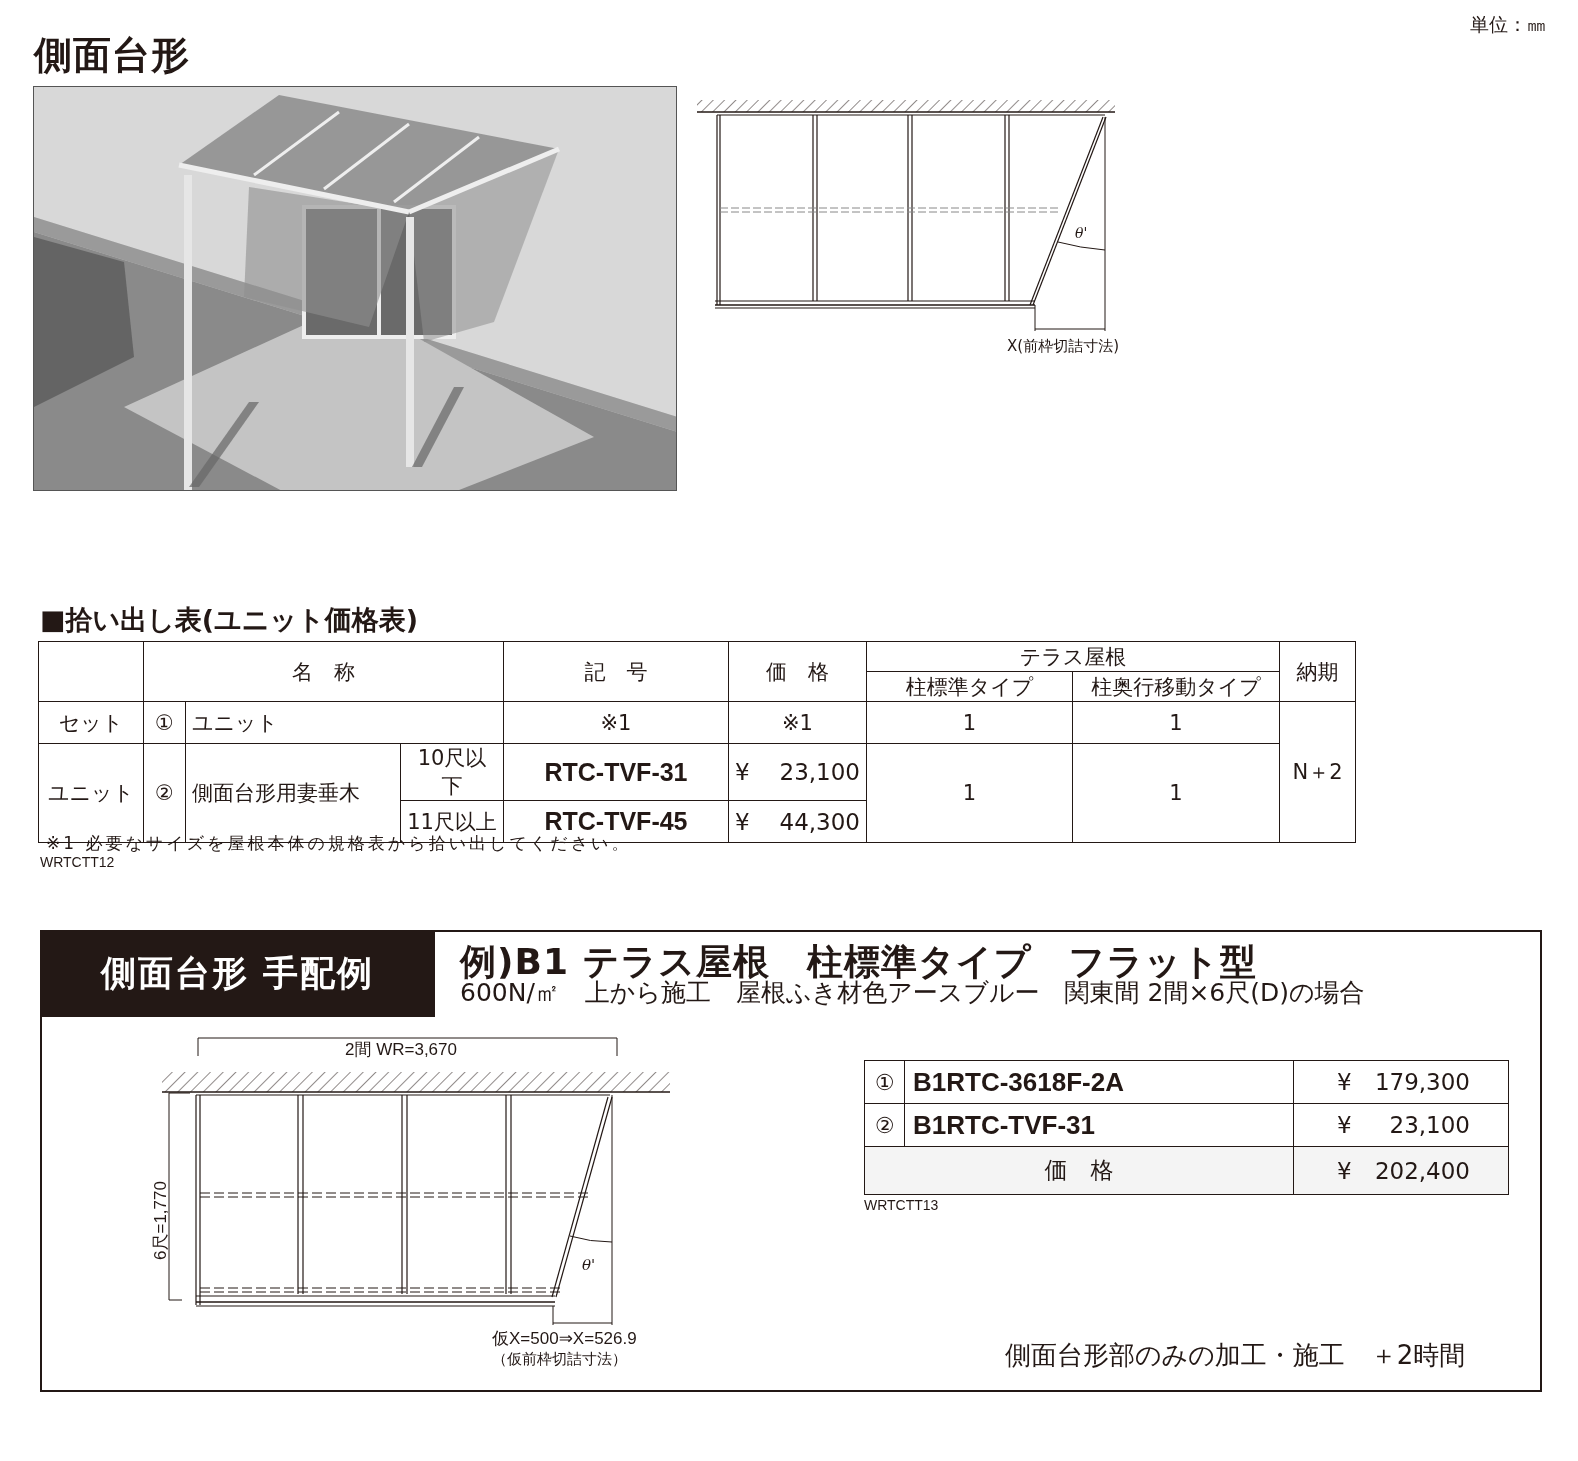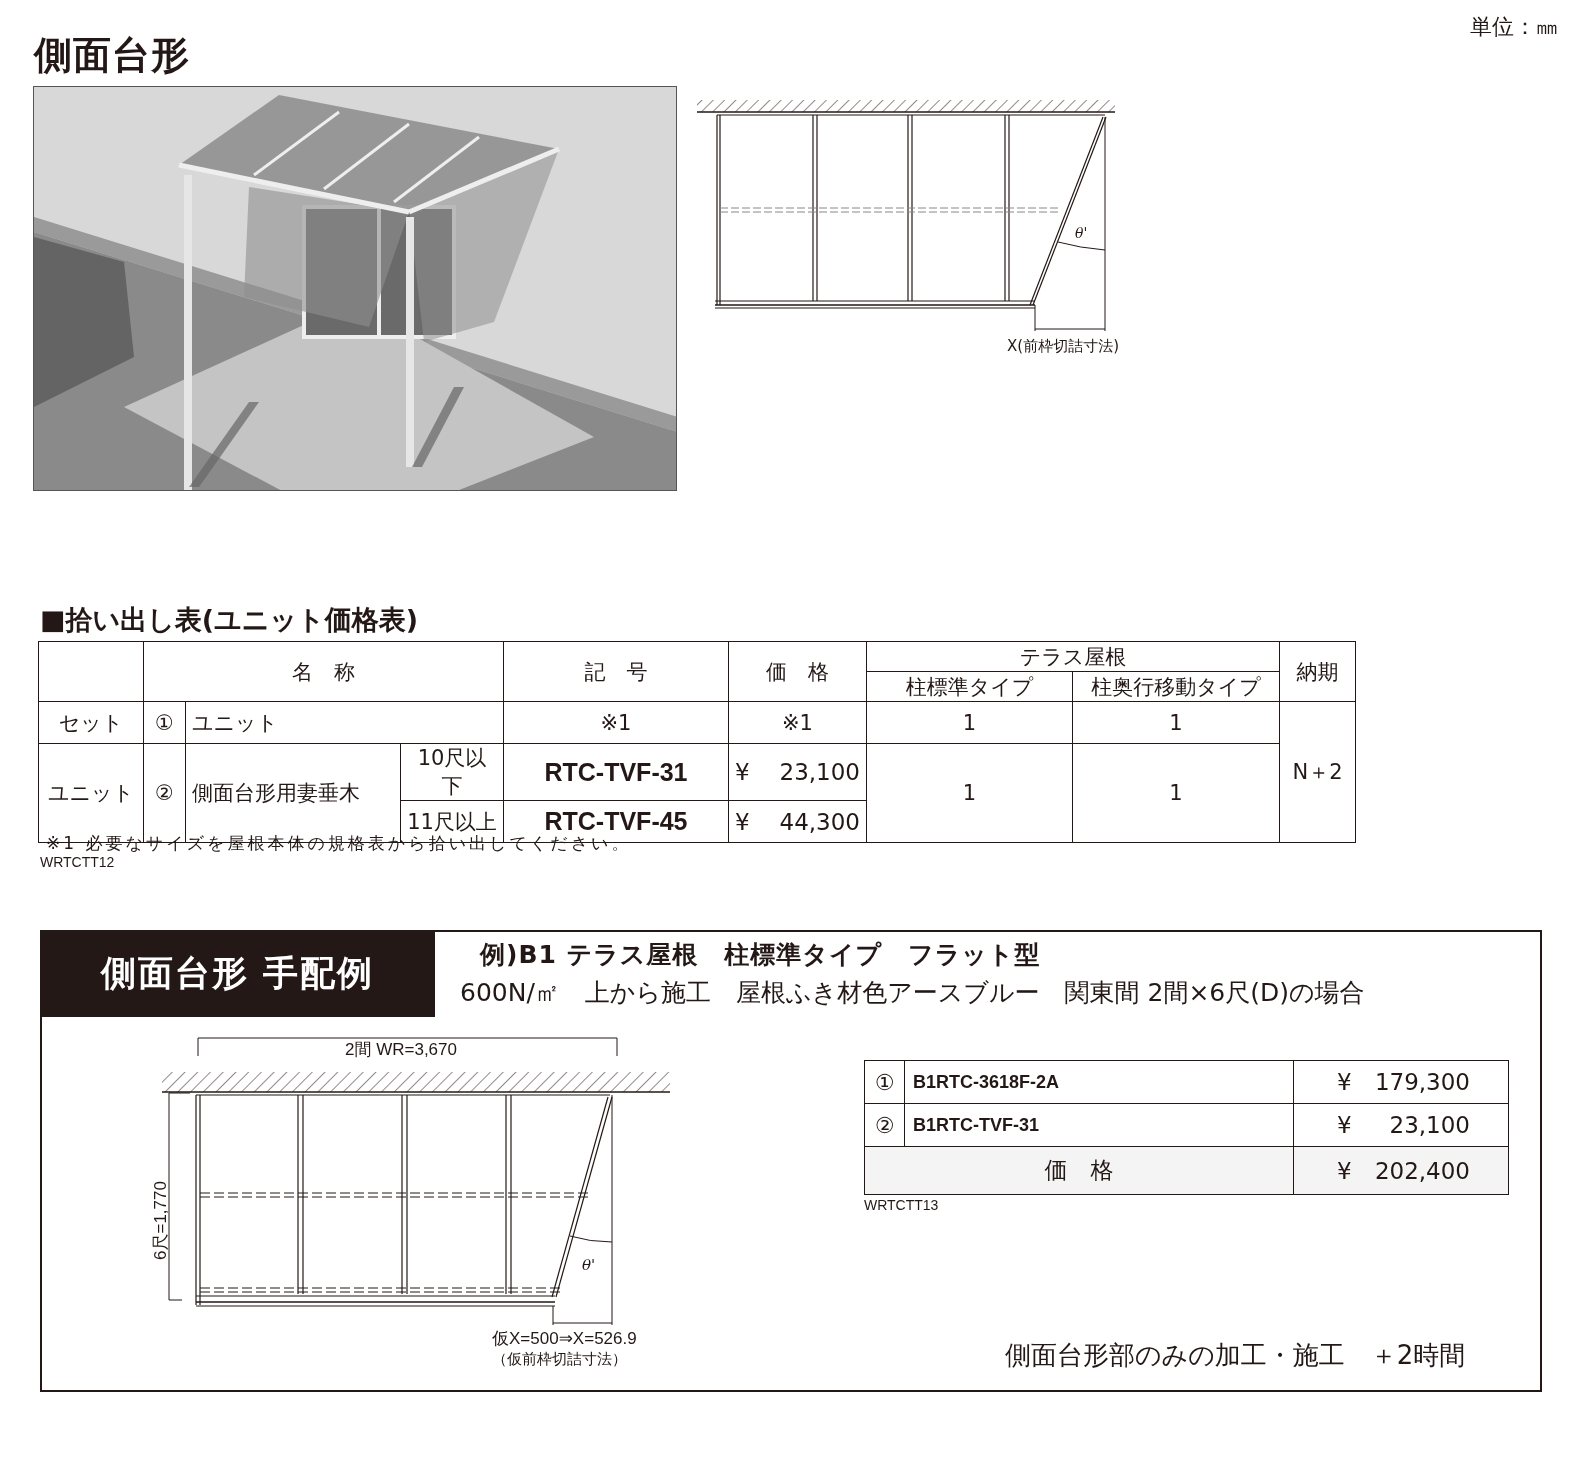--- a/index.html
+++ b/index.html
@@ -1,40 +1,40 @@
 <!DOCTYPE html>
 <html><head>
 <meta charset="utf-8">
 <style>
   * { box-sizing: border-box; margin: 0; padding: 0; }
   body { width: 1578px; height: 1461px; background: #fff; position: relative; font-family: "DejaVu Sans", "Liberation Sans", sans-serif; color: #231815; overflow: hidden; }
   .abs { position: absolute; }
-  .unit { left: 1470px; top: 12px; font-size: 22px; }
+  .unit { left: 1470px; top: 12px; font-size: 19px; }
   .page-title { left: 34px; top: 30px; font-size: 38px; font-weight: bold; letter-spacing: 1px; }
   .photo { left: 33px; top: 86px; width: 644px; height: 405px; border: 1px solid #555; overflow: hidden; background: #c9c9c9; }
   .diagram1 { left: 695px; top: 95px; width: 440px; height: 270px; }
   .section-h { left: 40px; top: 602px; font-size: 27px; font-weight: bold; }
   table.pick { position: absolute; left: 38px; top: 641px; border-collapse: collapse; font-size: 21px; }
   table.pick td { border: 1.5px solid #231815; text-align: center; vertical-align: middle; height: 42px; padding: 0 6px; }
   table.pick .hd { height: 30px; }
   table.pick .left { text-align: left; }
   table.pick .dash-b { border-bottom: 1.5px dashed #231815; }
   .code { font-family: "Liberation Sans", sans-serif; font-weight: bold; font-size: 25px; text-align: left; }
   .price { display: flex; justify-content: space-between; font-size: 23px; }
   .note { left: 46px; top: 832px; font-size: 17px; letter-spacing: 3px; }
   .ref { font-family: "Liberation Sans", sans-serif; font-size: 14px; }
   .ex-box { left: 40px; top: 930px; width: 1502px; height: 462px; border: 2px solid #231815; }
   .ex-title { left: 40px; top: 930px; width: 395px; height: 87px; background: #231815; color: #fff; font-size: 35px; font-weight: bold; display: flex; align-items: center; justify-content: center; letter-spacing: 2px; }
-  .ex-line1 { left: 480px; top: 938px; font-size: 25px; font-weight: bold; letter-spacing: 1px; }
+  .ex-line1 { left: 460px; top: 938px; font-size: 36px; font-weight: bold; letter-spacing: 1px; }
   .ex-line2 { left: 460px; top: 976px; font-size: 25px; }
   .diagram2 { left: 150px; top: 1030px; width: 520px; height: 350px; }
   table.order { position: absolute; left: 864px; top: 1060px; border-collapse: collapse; font-size: 24px; }
   table.order td { border: 1.5px solid #231815; height: 43px; padding: 0 8px; }
   .order .num { width: 40px; text-align: center; font-size: 22px; }
-  .order .ocode { width: 389px; font-family: "Liberation Sans", sans-serif; font-weight: bold; font-size: 18px; }
+  .order .ocode { width: 389px; font-family: "Liberation Sans", sans-serif; font-weight: bold; font-size: 26px; }
   .order .oprice { width: 215px; }
   .order .total-row td { background: #f4f4f4; height: 48px; }
   .footer-note { left: 1005px; top: 1338px; font-size: 26px; }
 </style>
 </head>
 <body>
 
 <div class="abs unit">単位：㎜</div>
 <div class="abs page-title">側面台形</div>
 

